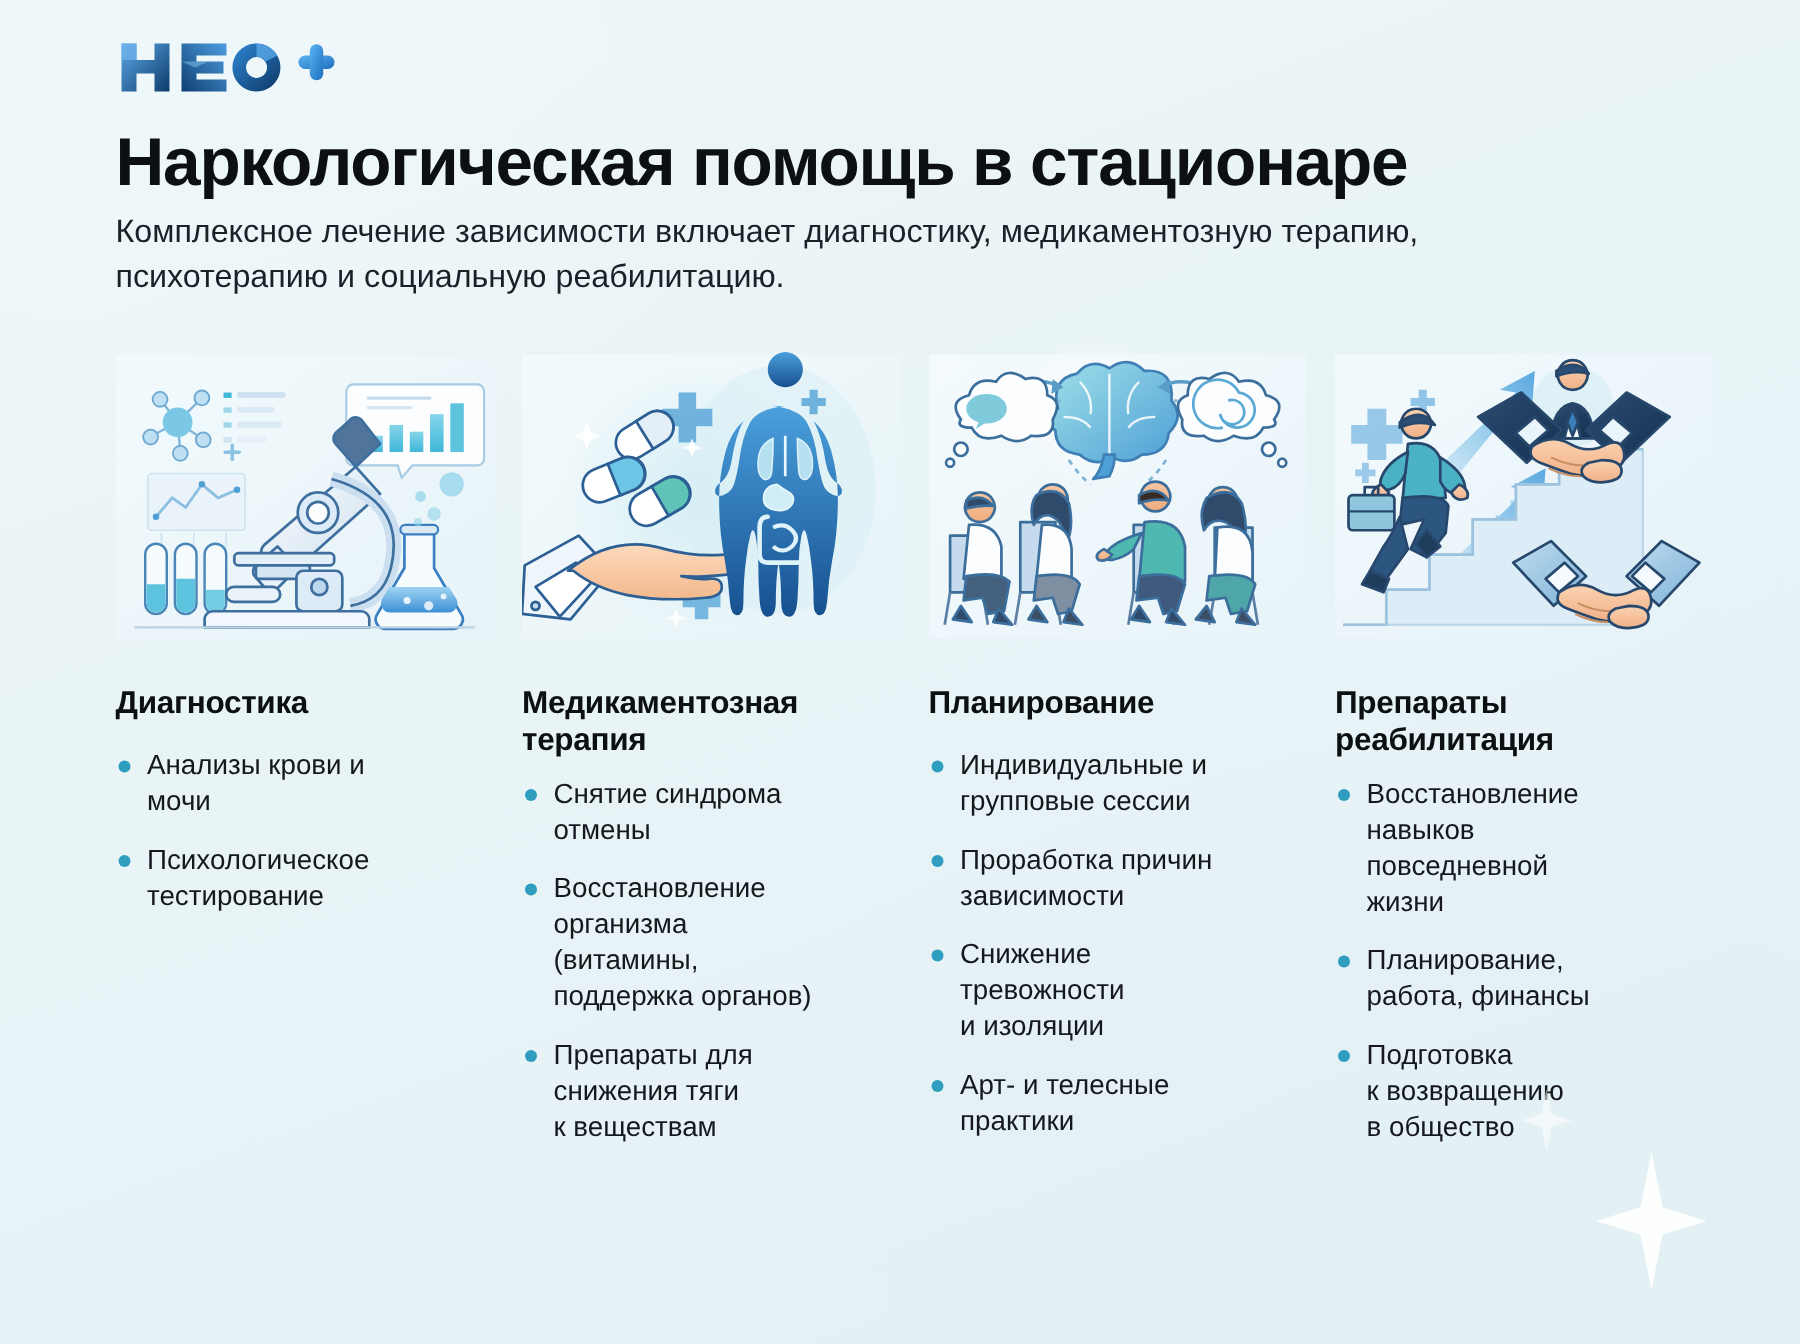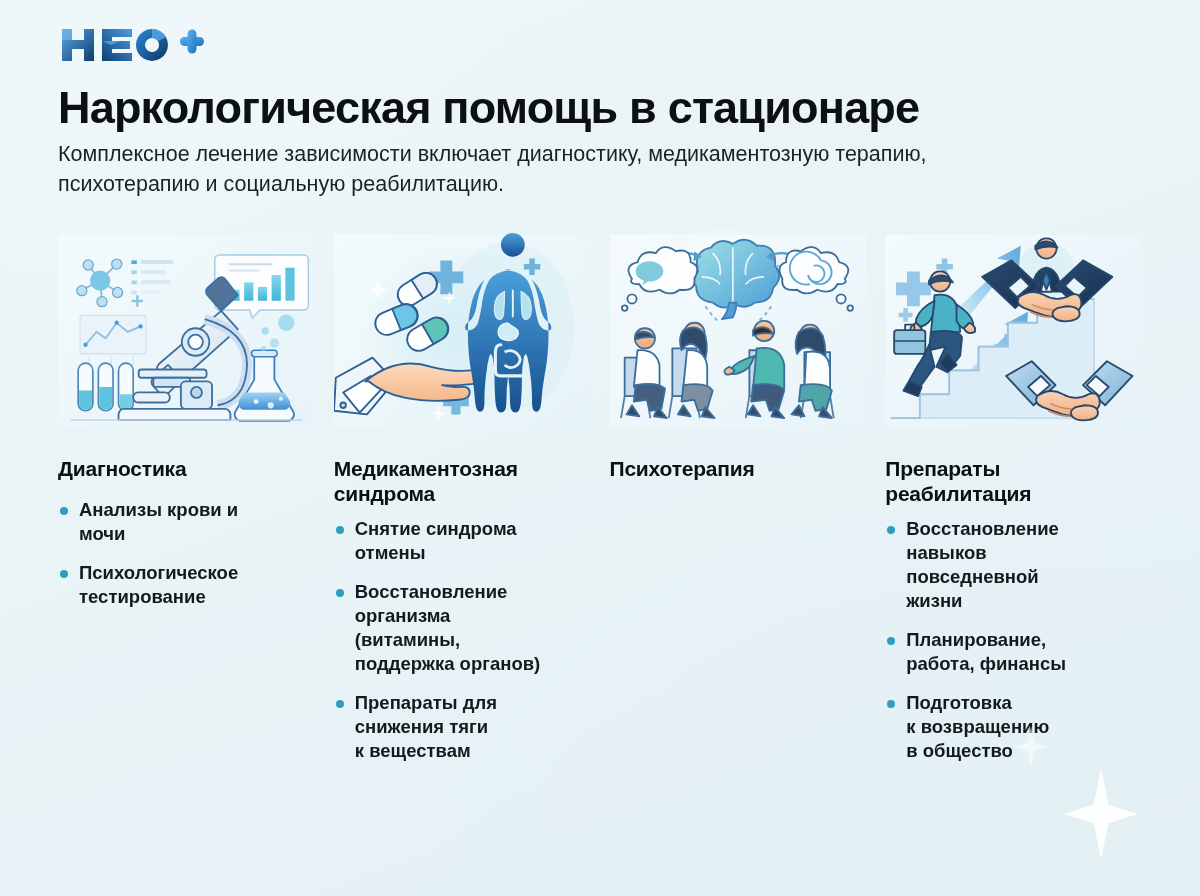--- a/index.html
+++ b/index.html
@@ -29,21 +29,21 @@
     clip-path: polygon(50% 0%, 60% 40%, 100% 50%, 60% 60%, 50% 100%, 40% 60%, 0% 50%, 40% 40%);
   }
   .sparkle.s1 { width: 74px; height: 92px; right: 62px; bottom: 36px; opacity: .9; }
   .sparkle.s2 { width: 34px; height: 42px; right: 152px; bottom: 128px; opacity: .55; }
 
   
   .page {
     position: relative;
     width: 1200px;
     height: 896px;
-    padding: 16px 58px 0 58px;
+    padding: 16px 58px 0 77px;
   }
 
   
   .logo {
     display: flex;
     align-items: center;
     height: 46px;
     margin-top: 6px;
     margin-left: 2px;
   }
@@ -94,21 +94,20 @@
     line-height: 1.2;
     color: #0d1013;
     letter-spacing: -0.2px;
     margin-top: 22px;
     min-height: 26px;
   }
 
   ul.bullets {
     list-style: none;
     margin-top: 16px;
-    font-weight: bold;
   }
   ul.bullets li {
     position: relative;
     padding-left: 21px;
     font-size: 18.5px;
     line-height: 1.30;
     color: #15191e;
     margin-bottom: 15px;
     white-space: pre-line;
   }
@@ -370,21 +369,21 @@
               <path d="M204 62 q10 4 11 16 q1 11 -4 14 q-5 2 -6 -6 q-1 -12 -1 -24 z"></path>
             </g>
             <path d="M195 60 v30" stroke="#eaf8fc" stroke-width="2" fill="none"></path>
             <path d="M189 96 q-9 1 -10 9 q-1 8 8 10 q9 2 13 -4 q3 -6 -2 -9 q-5 -3 -9 -6 z" fill="#cfeef7" stroke="#eaf8fc" stroke-width="1.2"></path>
             <path d="M182 120 q-6 0 -6 8 v20 q0 6 6 6 h22 q6 0 6 -6 v-8" fill="none" stroke="#dff4fa" stroke-width="3.4" stroke-linecap="round"></path>
             <path d="M186 128 q8 -4 14 2 q6 6 0 12 q-7 6 -14 0" fill="none" stroke="#dff4fa" stroke-width="3"></path>
           </g>
         </svg>
       </div>
       <h2 class="col-title" style="white-space:pre-line">Медикаментозная
-синдрома</h2>
+терапия</h2>
       <ul class="bullets">
         <li>Снятие синдрома
 отмены</li>
         <li>Восстановление
 организма
 (витамины,
 поддержка органов)</li>
         <li>Препараты для
 снижения тяги
 к веществам</li>
@@ -484,21 +483,32 @@
             <path d="M212 176 l-4 24 M240 176 l4 24" stroke="#5b7fa5"></path>
             <path d="M218 120 a11 11 0 1 1 0.1 0 z" fill="url(#sk3)"></path>
             <path d="M206 106 q18 -10 26 4 q6 20 0 34 q-4 -16 -12 -20 q-10 -4 -16 6 q-4 -14 2 -24 z" fill="#2f4a6b"></path>
             <path d="M214 128 q24 -4 26 18 v22 h-28 z" fill="#fbfdff"></path>
             <path d="M208 164 q28 -4 34 6 l-6 20 -12 2 -4 -12 -14 2 z" fill="#4fa6a8"></path>
             <path d="M206 186 l-8 10 14 2 z" fill="#3c4e63"></path>
             <path d="M232 188 l-4 10 14 2 z" fill="#3c4e63"></path>
           </g>
         </svg>
       </div>
-      <h2 class="col-title">Психотерапия</h2>
+      <h2 class="col-title">Планирование</h2>
+      <ul class="bullets">
+        <li>Индивидуальные и
+групповые сессии</li>
+        <li>Проработка причин
+зависимости</li>
+        <li>Снижение
+тревожности
+и изоляции</li>
+        <li>Арт- и телесные
+практики</li>
+      </ul>
     </div>
 
     <div class="col t2">
       <div class="illo">
         <svg viewBox="0 0 280 210" aria-hidden="true">
           <defs>
             <linearGradient id="c4bg" x1="0" y1="0" x2="1" y2="1">
               <stop offset="0" stop-color="#f3fafd"></stop>
                 <stop offset="1" stop-color="#e5f2f7"></stop>
             </linearGradient>

